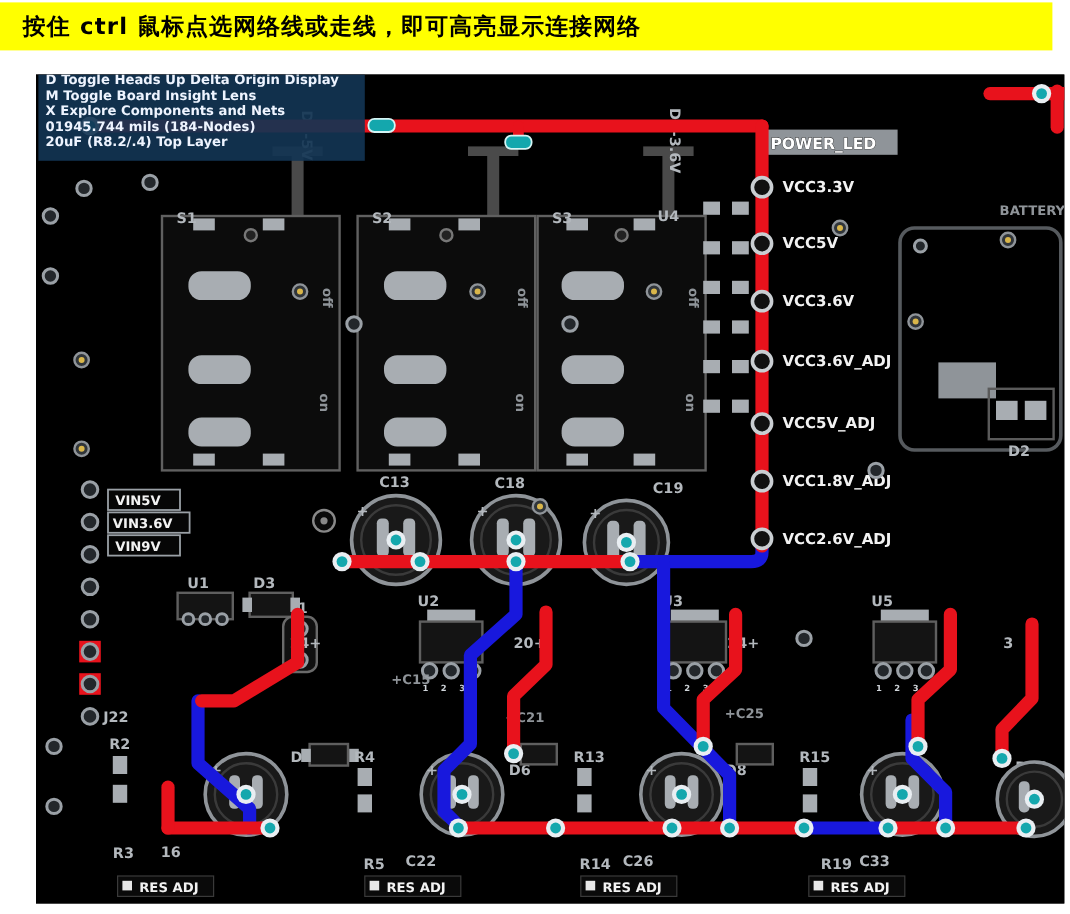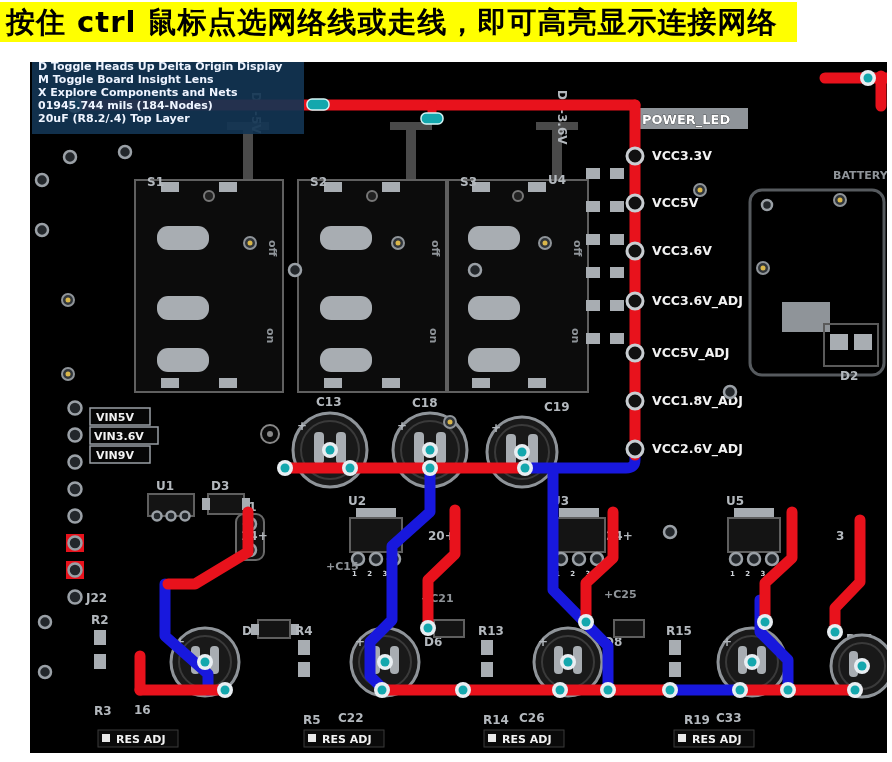--- a/index.html
+++ b/index.html
@@ -1,20 +1,20 @@
 <!DOCTYPE html>
 <html style="--top_layer: #e8121c; --bottom_layer: #1818dd; --via_teal: #14a7ad; --hud_bg: #123453; --banner_yellow: #ffff00;"><head>
 <meta charset="utf-8">
 <style>
   html,body{margin:0;padding:0;}
   body{width:892px;height:762px;background:#ffffff;position:relative;overflow:hidden;
        font-family:"DejaVu Sans","Liberation Sans",sans-serif;}
-  .banner{position:absolute;left:0;top:2px;width:797px;height:40px;box-sizing:border-box;
-          background:var(--banner_yellow,#ffff00);color:#000;font-weight:bold;font-size:29px;
-          line-height:40px;white-space:nowrap;padding-left:6px;letter-spacing:1px;}
+  .banner{position:absolute;left:0;top:2px;width:877px;height:40px;box-sizing:border-box;
+          background:var(--banner_yellow,#ffff00);color:#000;font-weight:bold;font-size:19px;
+          line-height:40px;white-space:nowrap;padding-left:19px;letter-spacing:1px;}
   .pcb{position:absolute;left:30px;top:62px;width:857px;height:691px;background:#000;}
   svg text{user-select:none;}
   .silk{fill:#b3b8bd;font:bold 12px "DejaVu Sans",sans-serif;}
   .silk-sm{fill:#8f9499;font:bold 11px "DejaVu Sans",sans-serif;}
   .tiny{fill:#cfd4d9;font:bold 7px "DejaVu Sans",sans-serif;letter-spacing:4px;}
   .netlbl{fill:#f2f2f2;font:bold 12.5px "DejaVu Sans",sans-serif;}
   .label-strong{fill:#ffffff;font:bold 13px "DejaVu Sans",sans-serif;paint-order:stroke;stroke:#222;stroke-width:.6px;}
   .whitelbl-sm{fill:#f2f2f2;font:bold 11px "DejaVu Sans",sans-serif;}
   .hud{fill:#eef4ff;font:bold 11px "DejaVu Sans",sans-serif;}
   .pad{fill:#a8adb2;}

